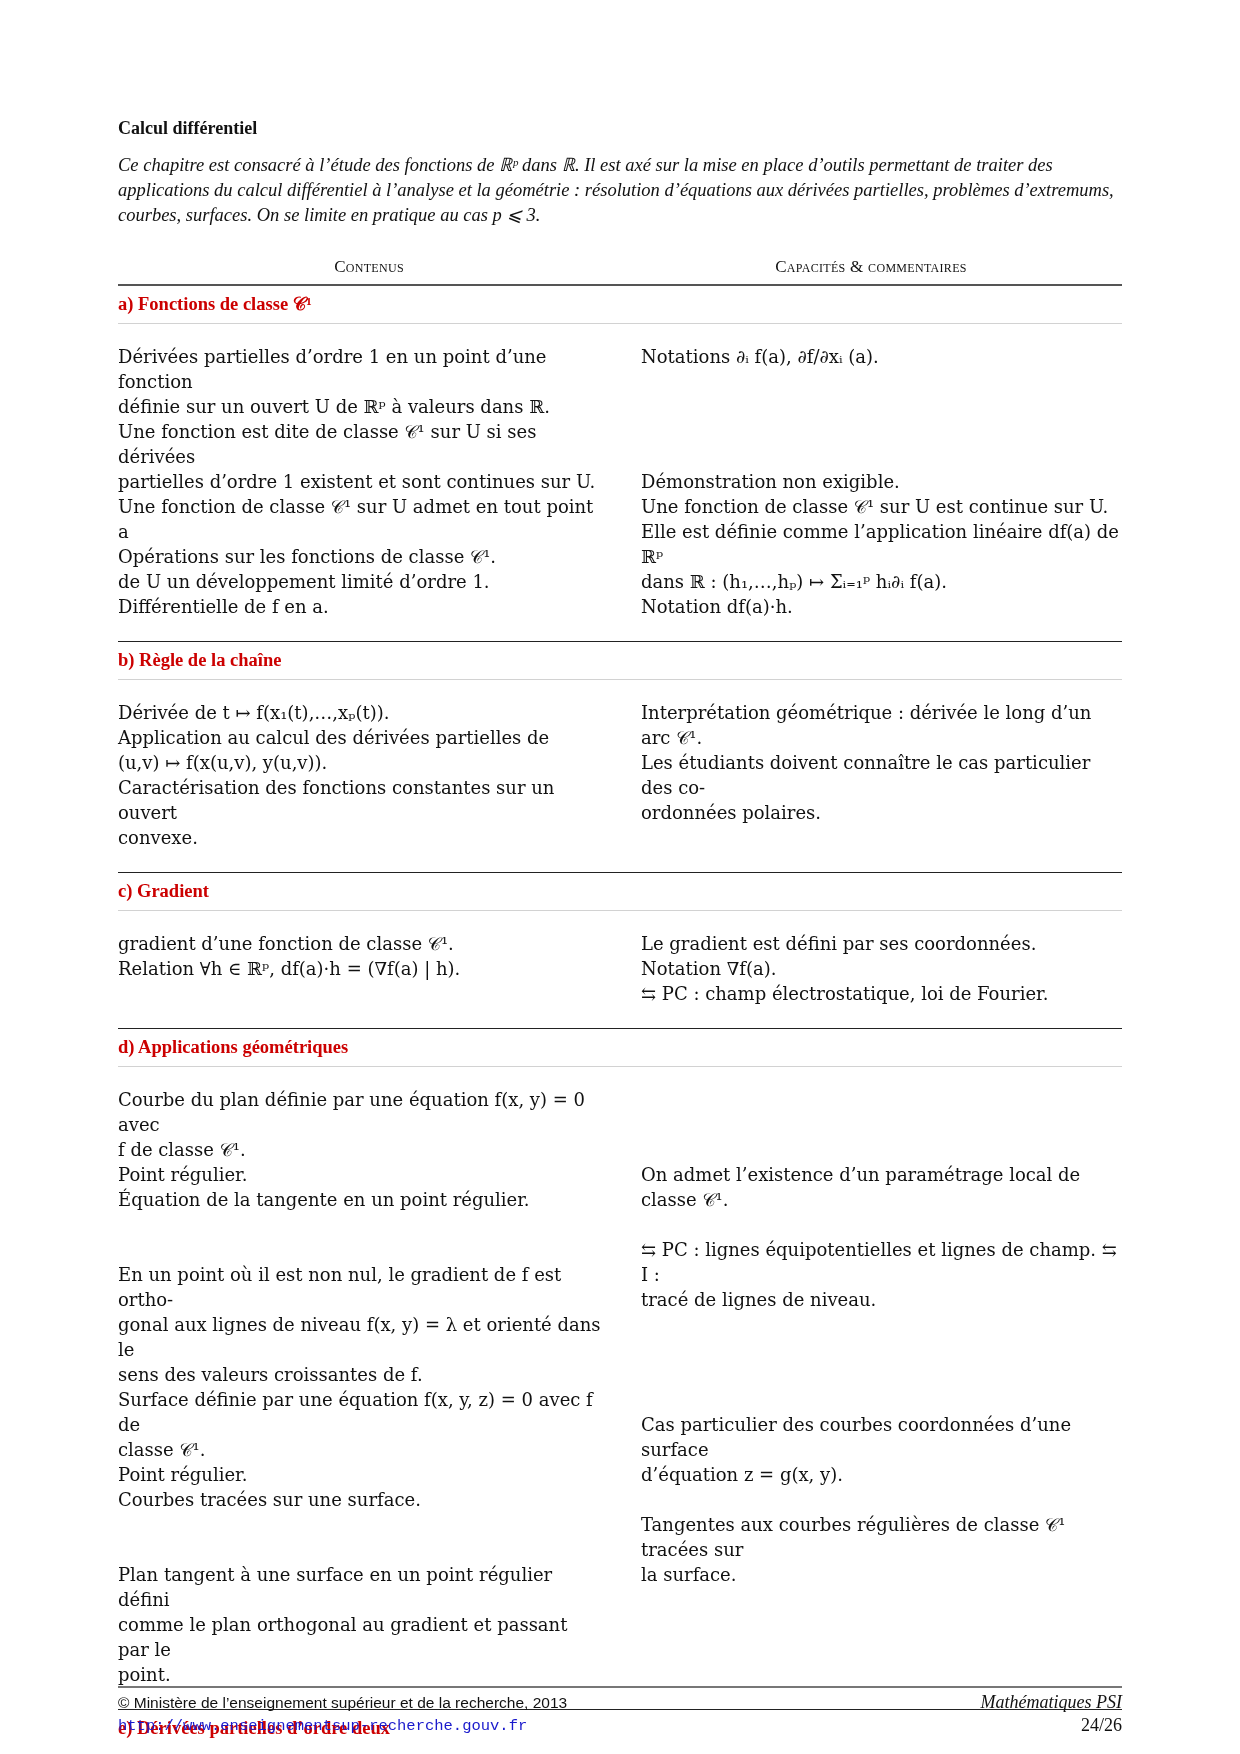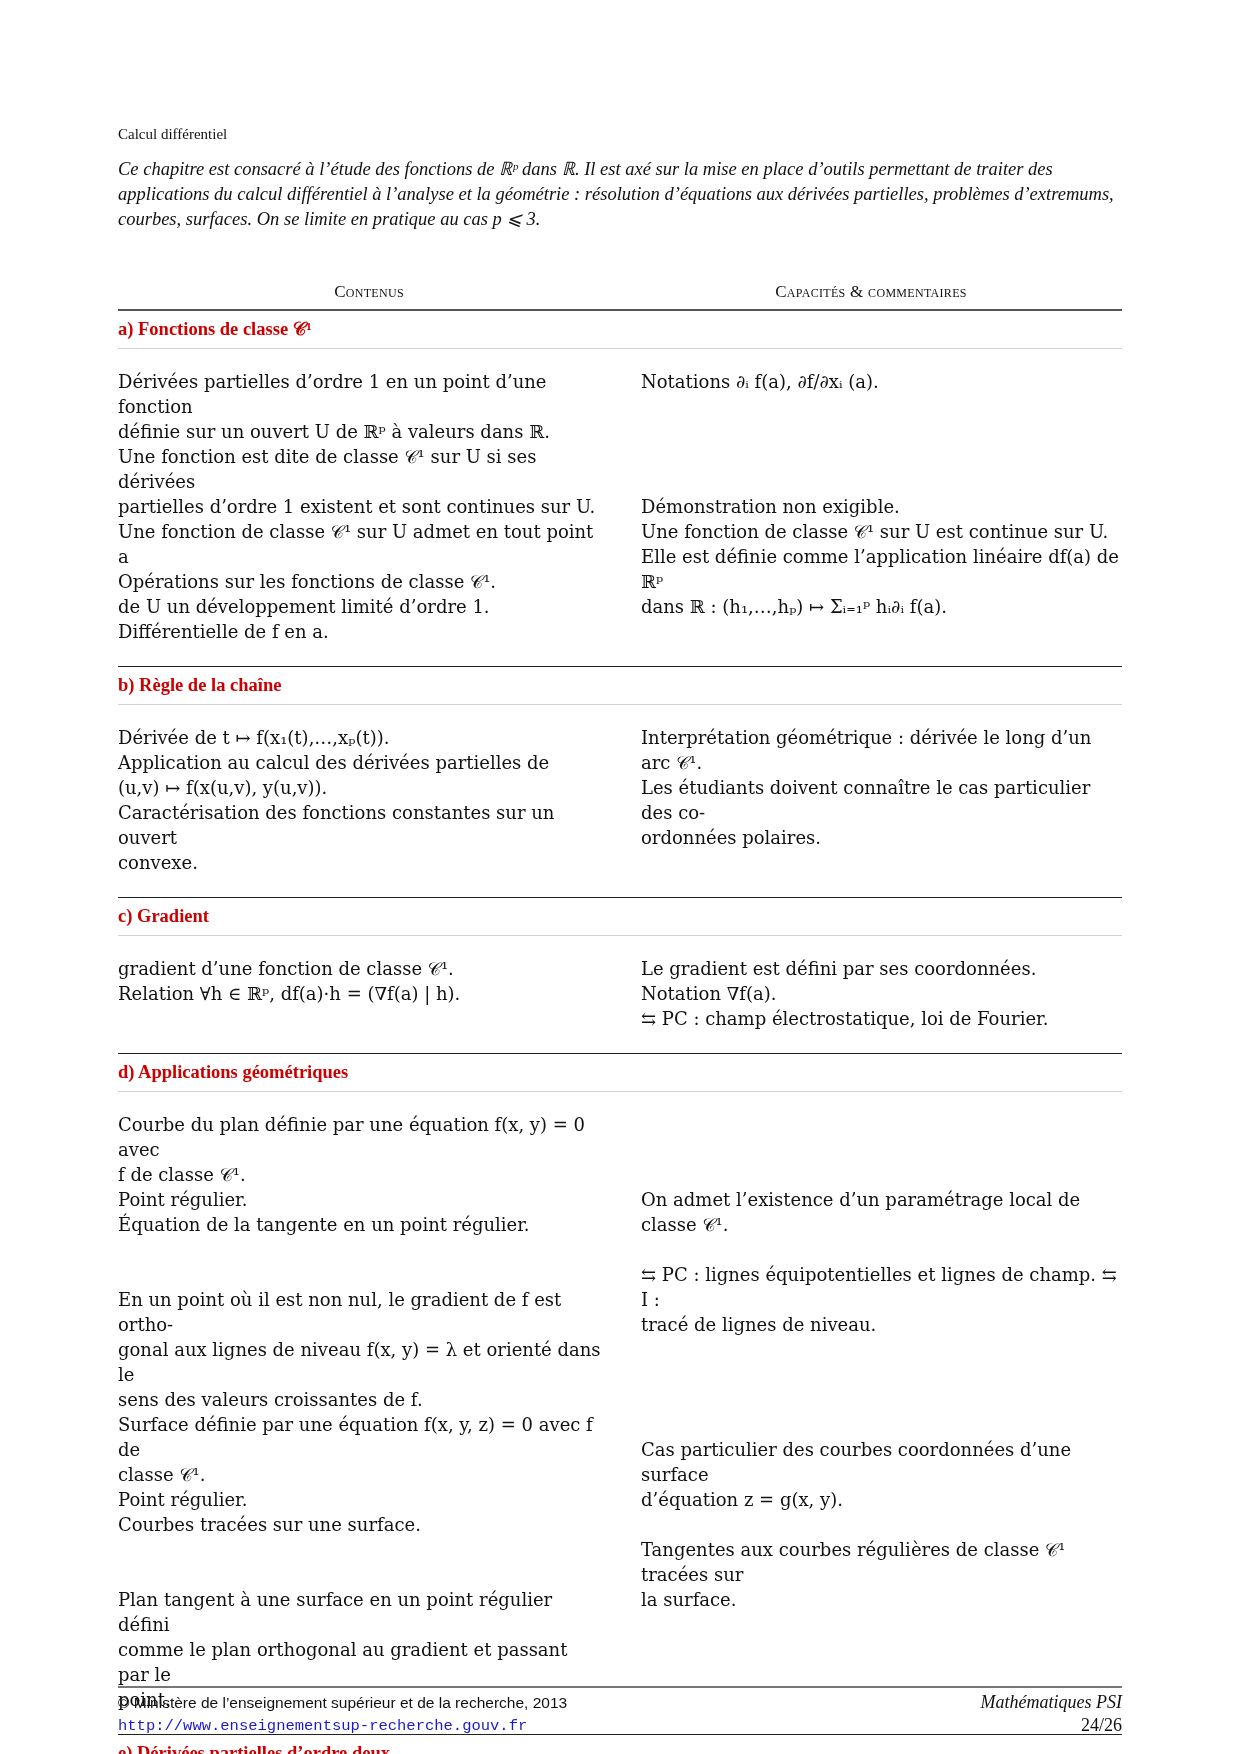--- a/index.html
+++ b/index.html
@@ -1,21 +1,21 @@
 <!DOCTYPE html>
 <html><head>
 <meta charset="utf-8">
 <style>
   html, body { margin: 0; padding: 0; background: #ffffff; }
   body { width: 1240px; height: 1754px; position: relative; overflow: hidden;
          font-family: "DejaVu Serif", "Liberation Serif", serif; color: #111; }
   .page { position: absolute; left: 118px; top: 118px; width: 1004px; }
-  .title { font-family: "Liberation Serif", serif; font-weight: normal; font-size: 15px; margin: 8px 0 14px 0; }
+  .title { font-family: "Liberation Serif", serif; font-weight: bold; font-size: 18px; margin: 0 0 14px 0; }
   .intro { font-family: "Liberation Serif", serif; font-style: italic; font-size: 18.5px; line-height: 25px; margin: 0; }
-  .colheads { display: flex; margin-top: 43px; height: 34px; align-items: center; }
+  .colheads { display: flex; margin-top: 22px; height: 34px; align-items: center; }
   .colheads div { flex: 1; text-align: center; font-variant: small-caps; font-size: 17px; letter-spacing: 0.3px; font-family: "Liberation Serif", serif; }
   .rule-heavy { border-top: 2px solid #555; margin: 0; }
   .rule-black { border-top: 1.5px solid #222; margin: 0; }
   .rule-light { border-top: 1.5px solid #d2d2d2; margin: 0; }
   .sec-title { color: #cc0000; font-weight: bold; font-family: "Liberation Serif", serif; font-size: 18.5px; height: 37px; line-height: 37px; }
   .sec-body { display: flex; padding-top: 20px; padding-bottom: 22px; }
   .col { font-size: 18px; line-height: 25px; font-family: "DejaVu Serif", serif; }
   .col.left { width: 483px; margin-right: 40px; }
   .col.right { width: 481px; }
   .line { min-height: 25px; }
@@ -57,20 +57,21 @@
         <div class="col right">
           <div class="line">Notations ∂ᵢ f(a), ∂f/∂xᵢ (a).</div>
           <div class="line"></div>
           <div class="line"></div>
           <div class="line"></div>
           <div class="line"></div>
           <div class="line">Démonstration non exigible.</div>
           <div class="line">Une fonction de classe 𝒞¹ sur U est continue sur U.</div>
           <div class="line">Elle est définie comme l’application linéaire df(a) de ℝᵖ</div>
           <div class="line">dans ℝ : (h₁,…,hₚ) ↦ Σᵢ₌₁ᵖ hᵢ∂ᵢ f(a).</div>
+          <div class="line">Notation df(a)·h.</div>
         </div>
       </div>
       <div class="rule-black"></div>
       <div class="sec-title">b) Règle de la chaîne</div>
       <div class="rule-light"></div>
       <div class="sec-body">
         <div class="col left">
           <div class="line">Dérivée de t ↦ f(x₁(t),…,xₚ(t)).</div>
           <div class="line">Application au calcul des dérivées partielles de</div>
           <div class="line">(u,v) ↦ f(x(u,v), y(u,v)).</div>

